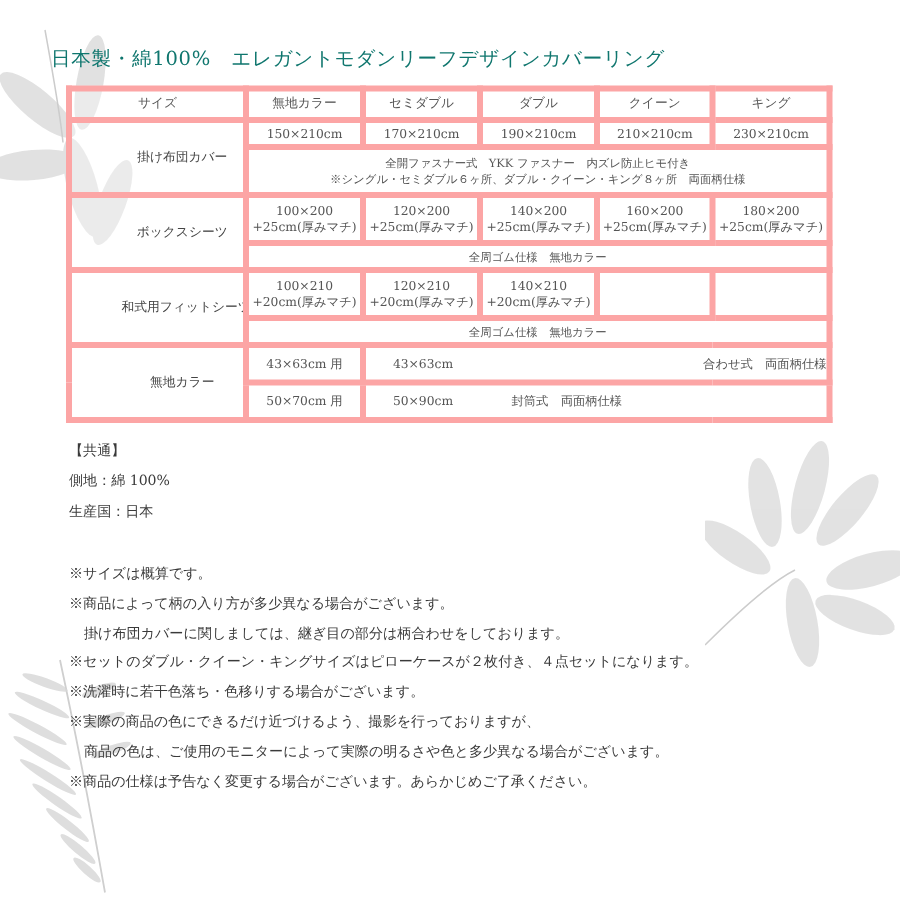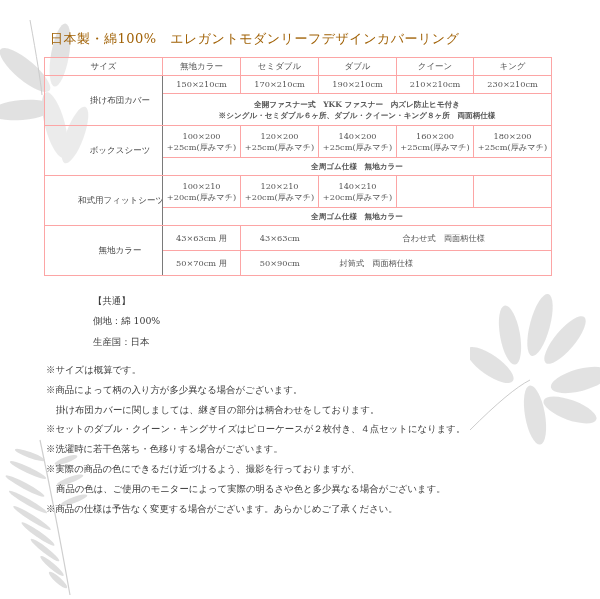--- a/index.html
+++ b/index.html
@@ -4,44 +4,44 @@
 <style>
   html, body { margin:0; padding:0; }
   body {
     width:600px; height:599px; overflow:hidden; position:relative;
     background:#ffffff;
     font-family: "DejaVu Serif", "Liberation Serif", serif;
     color:#3a3a3a;
   }
   .leaf { position:absolute; pointer-events:none; }
   .title {
-    position:absolute; left:50px; top:30px;
-    font-size:13px; color:#a16207; letter-spacing:0.5px; white-space:nowrap;
+    position:absolute; left:34px; top:30px;
+    font-size:13px; color:#0f766e; letter-spacing:0.5px; white-space:nowrap;
   }
   table.spec {
     position:absolute; left:44px; top:57px; width:507px;
     border-collapse:collapse; table-layout:fixed;
     border:1.5px solid #6b6b6b;
     background:rgba(255,255,255,0.35);
     font-size:8.2px; color:#555;
   }
   table.spec td {
-    border:1px solid #fca5a5; text-align:center; vertical-align:middle;
+    border:4px solid #fca5a5; text-align:center; vertical-align:middle;
     padding:0; line-height:11px; white-space:nowrap; overflow:hidden;
   }
   table.spec tr.hdr td { height:17px; font-size:8.5px; color:#555; }
   table.spec td.rowhead { font-size:8.5px; color:#444; border-right:1px solid #7a7a7a;padding-left:33px; }
   table.spec tr.sep td { border-top:1.5px solid #777; }
-  .note { font-size:7.6px;font-weight:bold; }
+  .note { font-size:7.6px; }
   .info {
     position:absolute; left:46px; top:291px;
-    font-size:9.4px; line-height:20.3px; color:#3a3a3a;margin-left:47px;
+    font-size:9.4px; line-height:20.3px; color:#3a3a3a;
   }
   .notes {
-    position:absolute; left:46px; top:360px;
+    position:absolute; left:46px; top:373px;
     font-size:9.4px; line-height:19.8px; color:#3a3a3a; white-space:nowrap;
   }
   .indent { padding-left:10px; }
 </style>
 </head>
 <body>
 
 <svg class="leaf" style="left:0;top:15px;" width="90" height="170" viewBox="0 0 90 170">
   <g fill="#d8d8d8" opacity="0.75">
     <ellipse cx="60" cy="40" rx="9" ry="32" transform="rotate(10 60 40)"></ellipse>
@@ -165,21 +165,21 @@
     <td></td>
   </tr>
   <tr style="height:18px">
     <td colspan="5" class="note">全周ゴム仕様　無地カラー</td>
   </tr>
 
   <tr class="sep" style="height:25px">
     <td class="rowhead" rowspan="2">無地カラー</td>
     <td>43×63cm 用</td>
     <td style="border-right:none">43×63cm</td>
-    <td colspan="3" style="border-left:none;text-align:center;padding-left:18px">合わせ式　両面柄仕様</td>
+    <td colspan="3" style="border-left:none;text-align:right;padding-left:18px">合わせ式　両面柄仕様</td>
   </tr>
   <tr style="height:25px">
     <td>50×70cm 用</td>
     <td style="border-right:none">50×90cm</td>
     <td colspan="3" style="border-left:none;text-align:left;padding-left:21px">封筒式　両面柄仕様</td>
   </tr>
 </tbody>
   </table>
 
 <div class="info">

